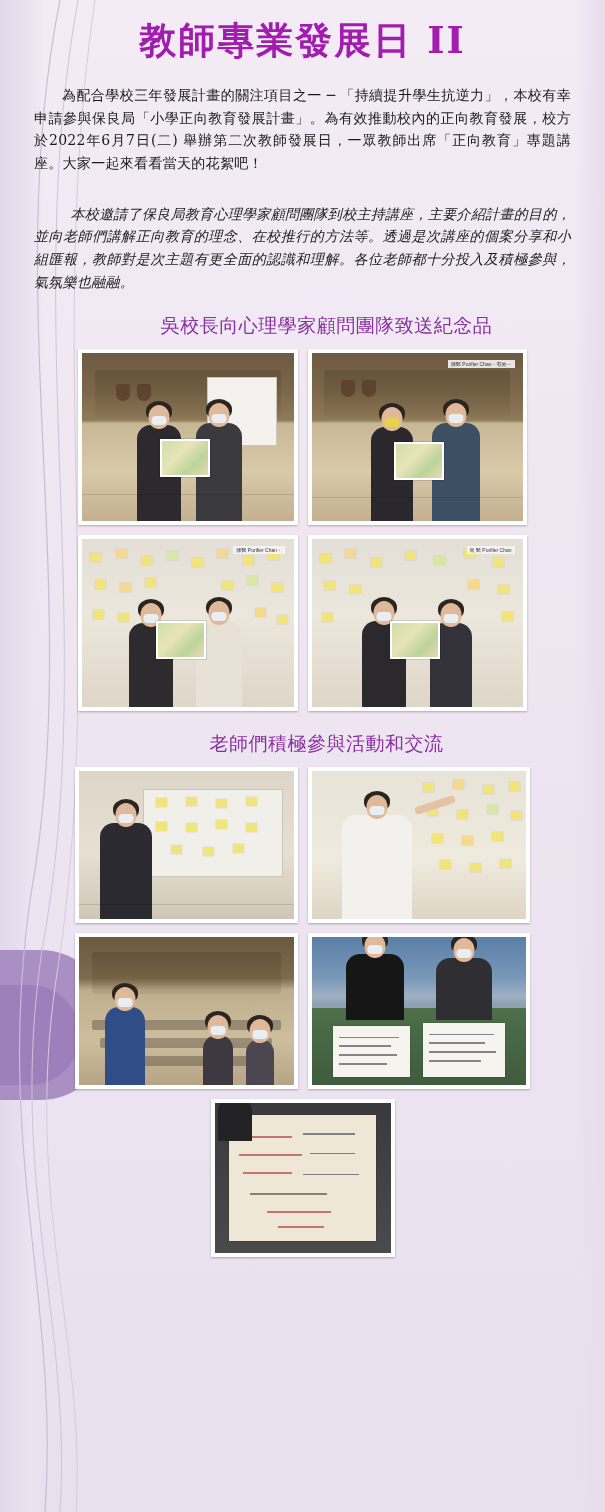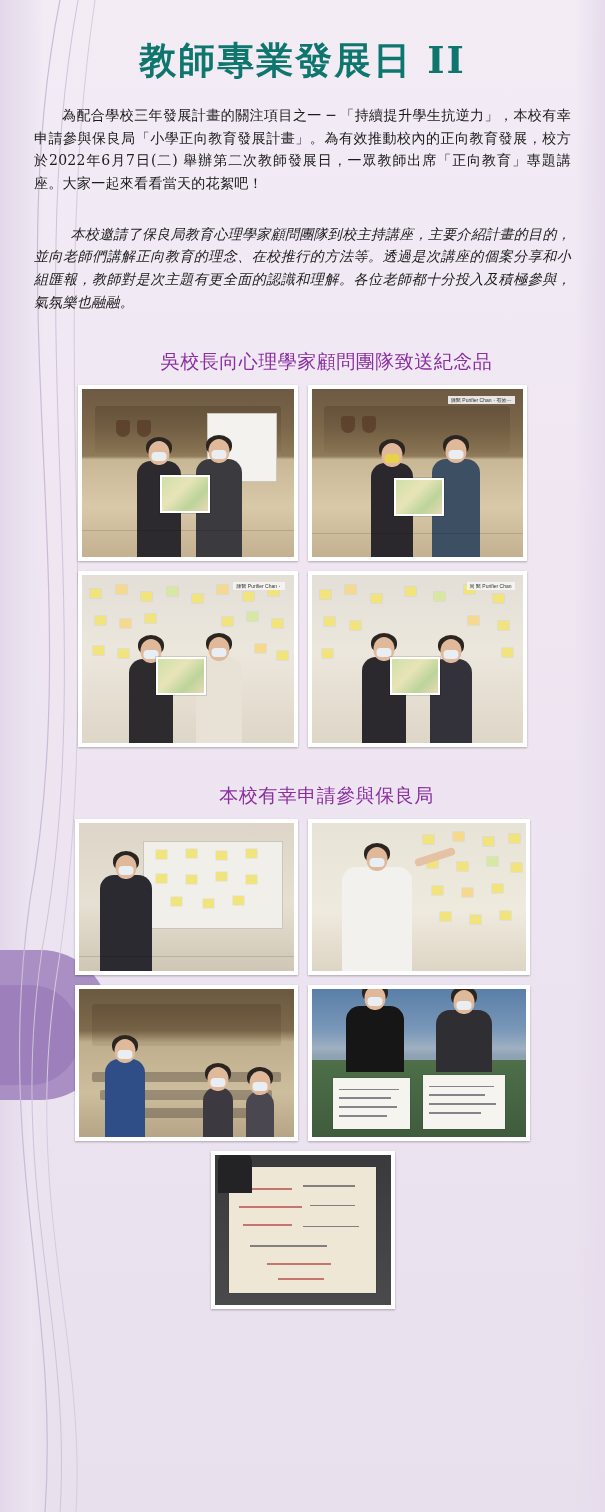--- a/index.html
+++ b/index.html
@@ -61,22 +61,22 @@
     border-radius: 0 60px 60px 0;
   }
 
   
   .title {
     position: relative;
     text-align: center;
     font-size: 37px;
     letter-spacing: 2px;
     font-weight: 700;
-    color: #0f766e;
-    padding-top: 36px;
+    color: #a21caf;
+    padding-top: 16px;
     font-family: "DejaVu Serif", "Liberation Serif", serif;
   }
 
   
   .content {
     position: relative;
     padding: 0 34px 0 34px;
   }
   .para {
     font-size: 14px;
@@ -88,21 +88,21 @@
   }
   .para.p1 { text-indent: 2em; }
   .para.p2 { text-indent: 2.6em; margin-top: 28px; font-style: italic; }
 
   
   .caption {
     position: relative;
     text-align: center;
     color: #8a2fa0;
     font-size: 19px;
-    margin-top: 36px;
+    margin-top: 20px;
     margin-bottom: 10px;
     letter-spacing: 0.5px;
     padding-left: 48px;
   }
 
   
   .grid {
     position: relative;
     display: grid;
     gap: 10px;
@@ -403,21 +403,21 @@
         <div class="hair"></div>
           <div class="head"></div>
           <div class="mask"></div>
       </div>
       <div class="gift" style="left:38%; top:50%;"></div>
     </div>
   </div>
 
 </div>
 
-<div class="caption">本校有幸申請參與保良局</div>
+<div class="caption">老師們積極參與活動和交流</div>
 
 <div class="grid g2">
 
   <div class="photo h3">
     <div class="inner">
       <div class="scene-wall" style="background:linear-gradient(180deg,#ddd6c8 0%,#e6e0d2 55%,#cfc6b4 100%);"></div>
       <div class="screenwhite" style="left:30%; top:12%; width:64%; height:58%; background:#f0efe9;"></div>
       <div class="notes">
         <div class="note" style="left:36%; top:18%;"></div>
         <div class="note" style="left:50%; top:17%;"></div>

